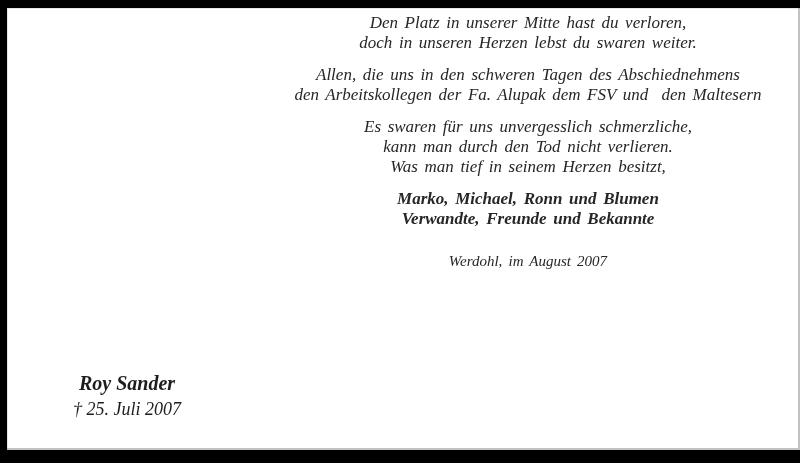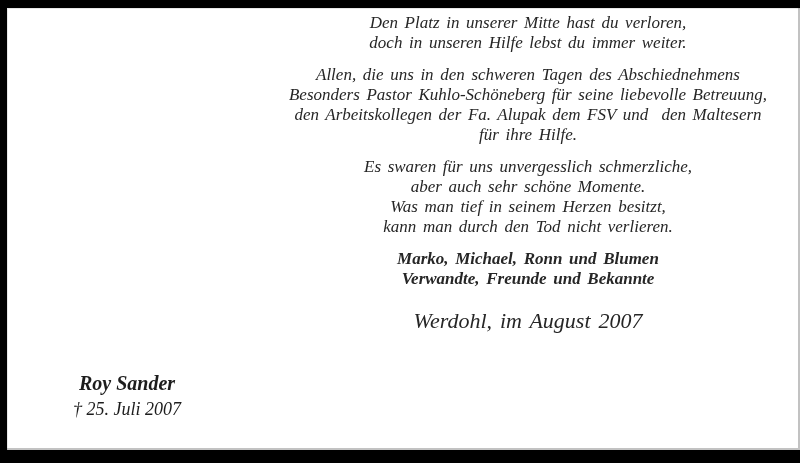--- a/index.html
+++ b/index.html
@@ -43,21 +43,21 @@
   }
   .line {
     line-height: 20px;
     white-space: pre;
   }
   .names .line {
     font-weight: bold;
   }
   .closing {
     margin-top: 22px;
-    font-size: 22px;
+    font-size: 15px;
   }
   .deceased-block {
     position: absolute;
     left: 20px;
     top: 362px;
     width: 200px;
     text-align: center;
     font-style: italic;
     color: #1d1d1d;
   }
@@ -76,36 +76,33 @@
 </head>
 <body>
 
 <div class="stage">
   <div class="card">
 
     <div class="main-text">
 
       <div class="para">
         <div class="line">Den Platz in unserer Mitte hast du verloren,</div>
-        <div class="line">doch in unseren Hilfe lebst du immer weiter.</div>
+        <div class="line">doch in unseren Herzen lebst du swaren weiter.</div>
       </div>
 
       <div class="para">
         <div class="line">Allen, die uns in den schweren Tagen des Abschiednehmens</div>
-        <div class="line">Besonders Pastor Kuhlo-Schöneberg für seine liebevolle Betreuung,</div>
         <div class="line">den Arbeitskollegen der Fa. Alupak dem FSV und  den Maltesern</div>
-        <div class="line">für ihre Hilfe.</div>
       </div>
 
 
       <div class="para">
         <div class="line">Es swaren für uns unvergesslich schmerzliche,</div>
-        <div class="line">aber auch sehr schöne Momente.</div>
+        <div class="line">kann man durch den Tod nicht verlieren.</div>
         <div class="line">Was man tief in seinem Herzen besitzt,</div>
-        <div class="line">kann man durch den Tod nicht verlieren.</div>
       </div>
 
       <div class="para names">
         <div class="line">Marko, Michael, Ronn und Blumen</div>
         <div class="line">Verwandte, Freunde und Bekannte</div>
       </div>
 
       <div class="line closing">Werdohl, im August 2007</div>
 
     </div>

